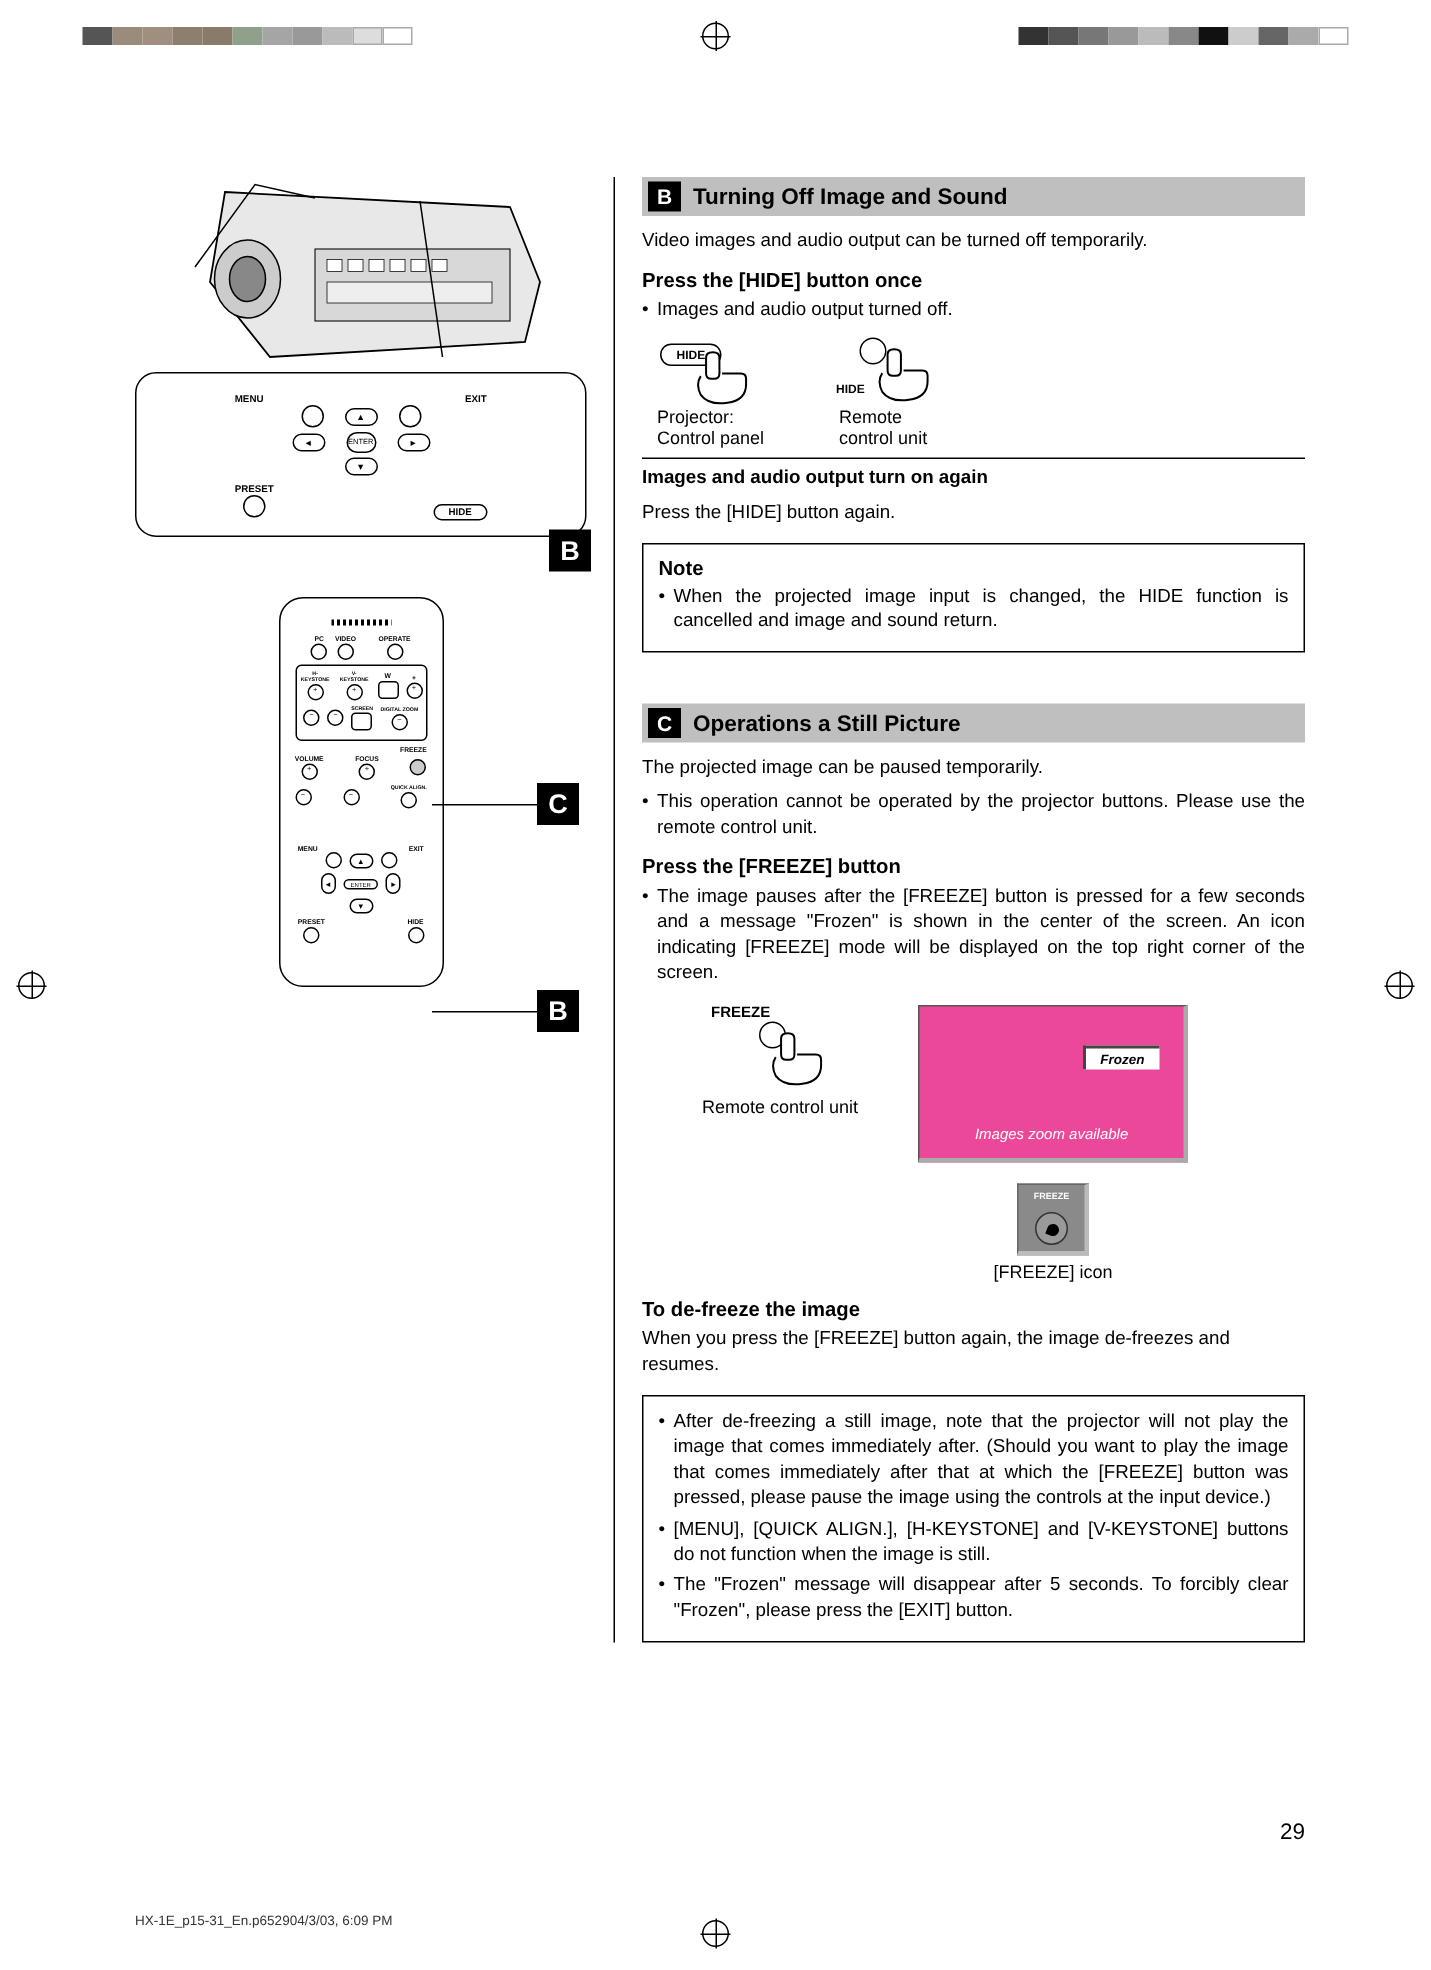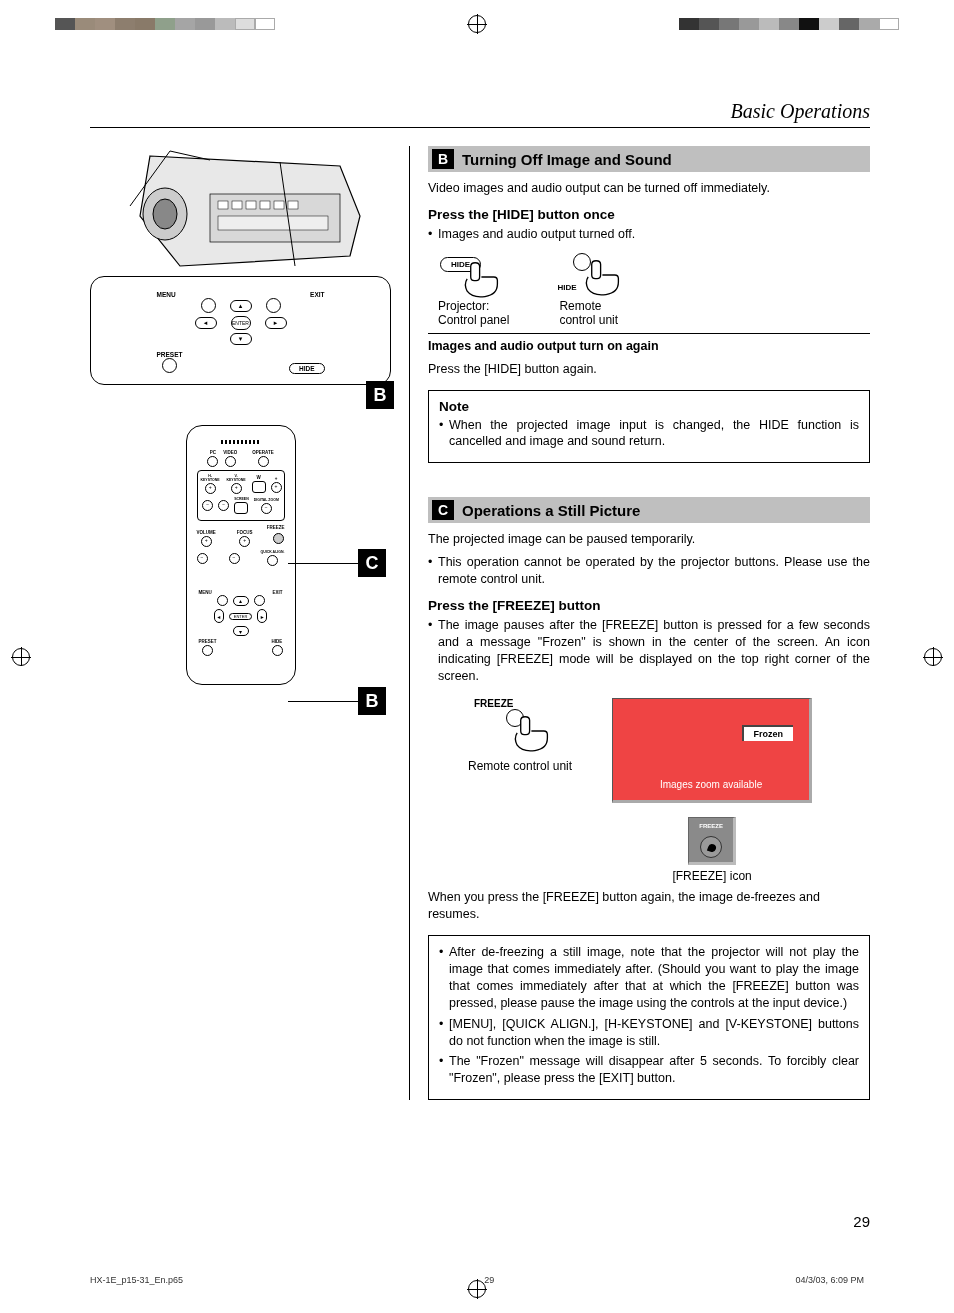--- a/index.html
+++ b/index.html
@@ -88,28 +88,29 @@
   .hide-btn-shape {
     border: 1.5px solid #000;
     border-radius: 10px;
     padding: 2px 10px;
     font-size: 8px;
     font-weight: bold;
     display: inline-block;
   }
   .freeze-panel { display: flex; align-items: flex-start; gap: 40px; margin: 14px 0 6px 40px; }
   .frozen-screen {
-    width: 200px; height: 105px;
-    background: #ef4444;
+    width: 180px; height: 105px;
+    background: #ec4899;
     border: 1px solid #555;
     border-right: 3px solid #aaa;
     border-bottom: 3px solid #aaa;
     position: relative;
     color: #fff;
     font-size: 10px;
+    font-style: italic;
   }
   .frozen-badge {
     position: absolute; top: 26px; right: 16px;
     background: #fff; color: #000;
     font-weight: bold;
     font-size: 9px;
     padding: 2px 10px;
     border-left: 2px solid #444;
     border-top: 2px solid #444;
   }
@@ -132,21 +133,21 @@
   .freeze-icon-box .circ::after {
     content: ''; position: absolute; width: 8px; height: 8px;
     background: #000; border-radius: 50% 50% 50% 0;
     top: 7px; left: 7px; transform: rotate(20deg);
   }
   .freeze-caption { text-align: center; font-size: 12px; margin-top: 4px; }
   .page-num { position: absolute; bottom: 0; right: 0; font-size: 15px; }
   .footer-meta {
     position: absolute;
     bottom: 28px; left: 90px; right: 90px;
-    display: flex; justify-content: space-between;
+    display: flex; 
     font-size: 9px; color: #333;
     border-top: 0;
   }
   
   .proj-box {
     border: 1.5px solid #000;
     border-radius: 14px;
     padding: 14px 10px 10px;
     position: relative;
     margin-top: 130px;
@@ -225,21 +226,20 @@
   <span style="background:#aaa"></span>
     <span style="background:#fff; border:0.5px solid #aaa"></span>
 </div>
 
 <div class="reg-mark" style="top:15px;left:50%;transform:translateX(-50%)"></div>
 <div class="reg-mark" style="top:50%;left:12px;transform:translateY(-50%)"></div>
 <div class="reg-mark" style="top:50%;right:12px;transform:translateY(-50%)"></div>
 <div class="reg-mark" style="bottom:15px;left:50%;transform:translateX(-50%)"></div>
 
 <div class="page">
-  <div class="header-title">Basic Operations</div>
 
   <div class="columns">
 
     <div class="col-left">
 
       <div style="position:relative;">
         <svg class="proj-img-placeholder" viewBox="0 0 260 135">
           <polygon points="40,10 230,20 250,70 240,110 70,120 30,70" fill="#e8e8e8" stroke="#000" stroke-width="1.2"></polygon>
           <ellipse cx="55" cy="68" rx="22" ry="26" fill="#ccc" stroke="#000"></ellipse>
           <ellipse cx="55" cy="68" rx="12" ry="15" fill="#888" stroke="#000"></ellipse>
@@ -391,21 +391,21 @@
         <span class="callout-box" style="position:absolute;left:268px;top:262px">B</span>
       </div>
     </div>
 
     <div class="col-right">
 
       <div class="section-bar">
         <span class="section-marker">B</span>
         <span class="section-title">Turning Off Image and Sound</span>
       </div>
-      <div class="body-text">Video images and audio output can be turned off immediately.</div>
+      <div class="body-text">Video images and audio output can be turned off temporarily.</div>
       <div class="sub-head">Press the [HIDE] button once</div>
       <div class="bullet">
           <span class="dot">•</span>
           <span>Images and audio output turned off.</span>
         </div>
 
       <div class="press-row">
         <div class="press-item">
           <div style="position:relative;height:46px;width:70px">
             <span class="hide-btn-shape" style="position:absolute;top:4px;left:2px">HIDE</span>
@@ -475,20 +475,21 @@
             <div class="frozen-text">Images zoom available</div>
           </div>
           <div class="freeze-icon-box">
             <div class="lbl">FREEZE</div>
             <div class="circ"></div>
           </div>
           <div class="freeze-caption">[FREEZE] icon</div>
         </div>
       </div>
 
+      <div class="sub-head">To de-freeze the image</div>
       <div class="body-text">When you press the [FREEZE] button again, the image de-freezes and resumes.</div>
 
       <div class="note-box">
         <div class="bullet">
             <span class="dot">•</span>
             <span>After de-freezing a still image, note that the projector will not play the image that comes immediately after. (Should you want to play the image that comes immediately after that at which the [FREEZE] button was pressed, please pause the image using the controls at the input device.)</span>
           </div>
         <div class="bullet">
             <span class="dot">•</span>
             <span>[MENU], [QUICK ALIGN.], [H-KEYSTONE] and [V-KEYSTONE] buttons do not function when the image is still.</span>

